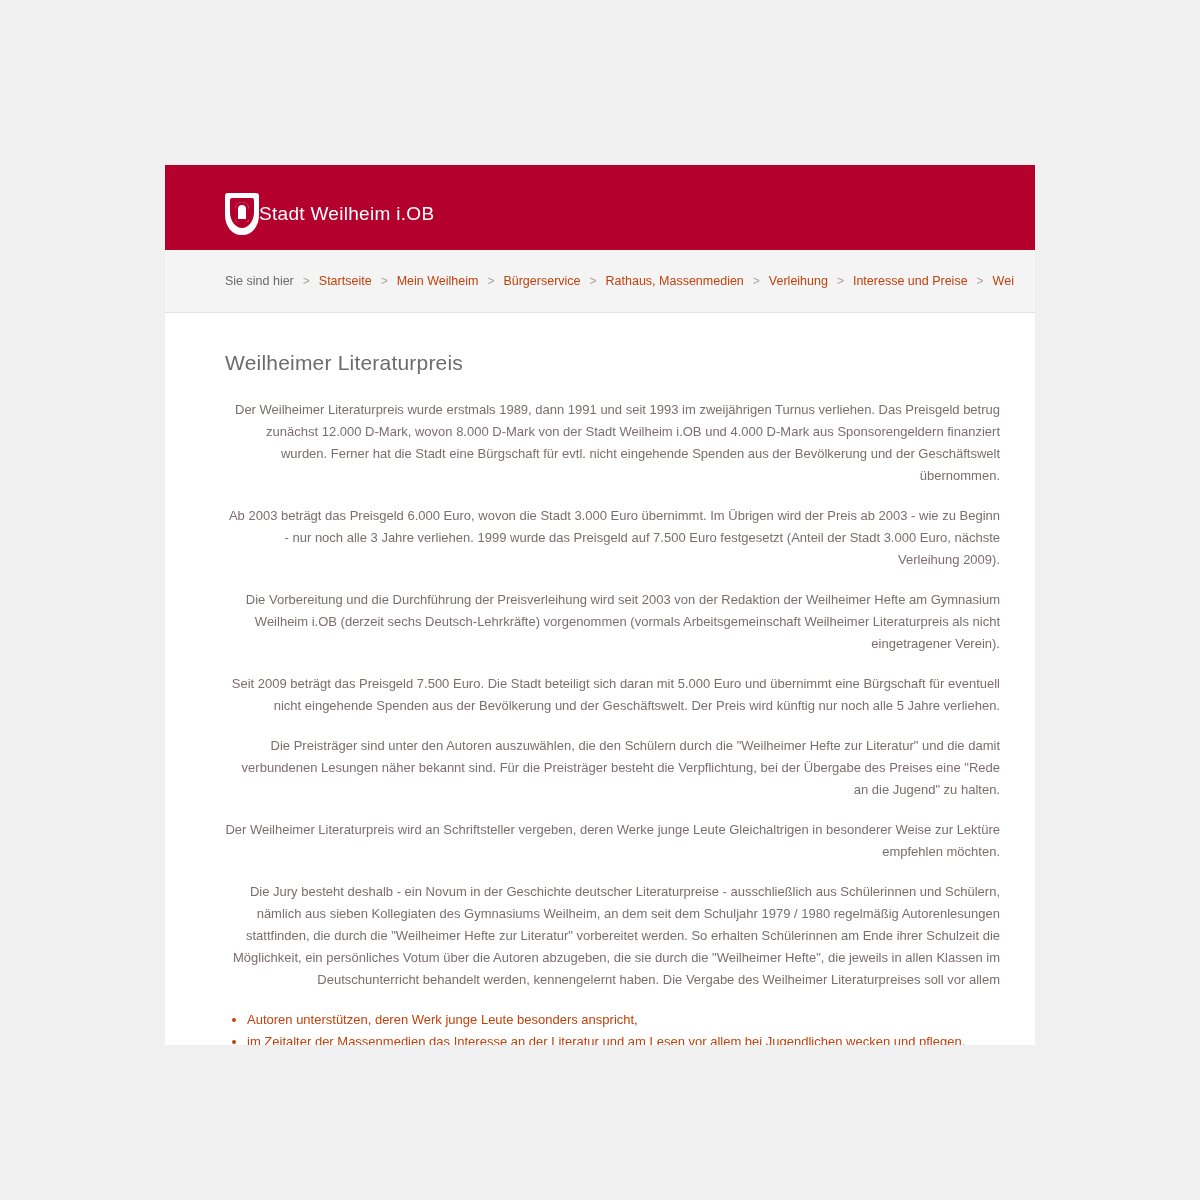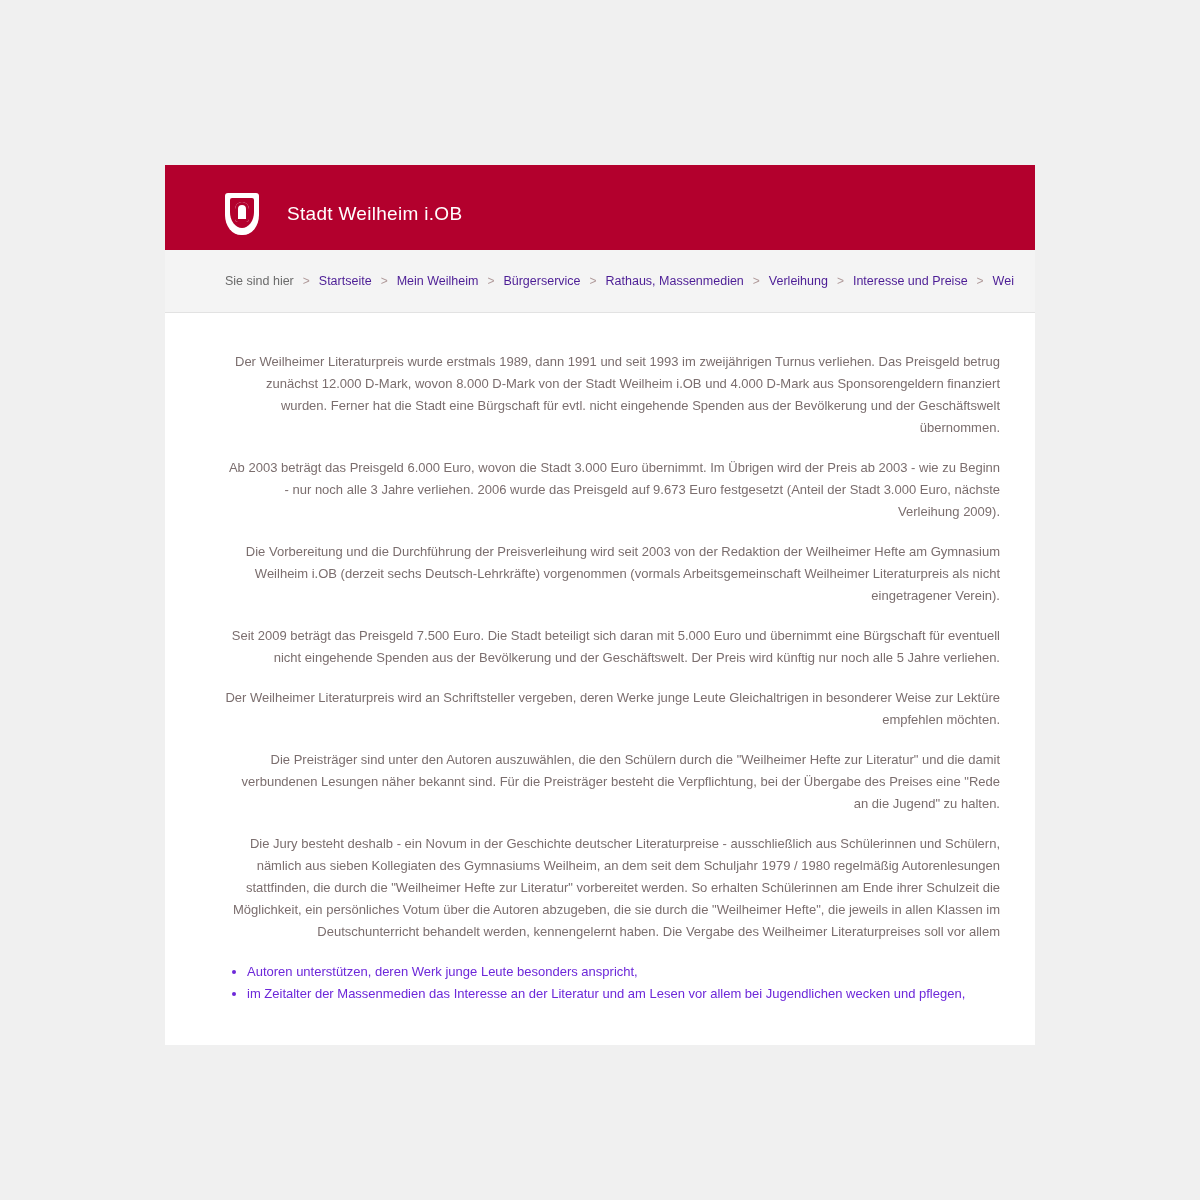--- a/index.html
+++ b/index.html
@@ -26,21 +26,21 @@
     background: #b3002d;
     height: 85px;
     width: 1035px;
   }
   .brand {
     position: absolute;
     left: 60px;
     top: 28px;
     display: flex;
     align-items: center;
-    gap: 28px;
+    gap: 0;
   }
   .crest {
     width: 34px;
     height: 42px;
     background: #ffffff;
     border-radius: 3px 3px 16px 16px / 3px 3px 20px 20px;
     position: relative;
   }
   .crest::before {
     content: "";
@@ -83,21 +83,21 @@
   }
   .crumb {
     font-size: 12.5px;
     color: #7a6f6f;
   }
   .crumb.first {
     color: #6b6b6b;
     text-align: right;
   }
   .crumb.link {
-    color: #4c1d95;
+    color: #c2410c;
   }
   .crumb-sep {
     color: #b09a9a;
     font-size: 12px;
     margin: 0 9px;
   }
   
   .content {
     background: #ffffff;
     padding: 38px 60px 0 60px;
@@ -118,21 +118,21 @@
     margin: 0 0 18px 0;
     max-width: 775px;
     text-align: right;
   }
   ul.bullets {
     margin: 0 0 8px 0;
     padding-left: 22px;
     max-width: 775px;
   }
   ul.bullets li {
-    color: #6d28d9;
+    color: #c2410c;
     font-size: 13px;
     line-height: 22px;
     list-style: disc;
   }
 </style>
 </head>
 <body>
 
 <div class="page-frame">
 
@@ -156,27 +156,28 @@
     <span class="crumb link">Rathaus, Massenmedien</span>
     <span class="crumb-sep">&gt;</span>
     <span class="crumb link">Verleihung</span>
     <span class="crumb-sep">&gt;</span>
     <span class="crumb link">Interesse und Preise</span>
     <span class="crumb-sep">&gt;</span>
     <span class="crumb link">Wei</span>
   </div>
 
   <div class="content">
+    <h1 class="page-title">Weilheimer Literaturpreis</h1>
 
     <p class="para">Der Weilheimer Literaturpreis wurde erstmals 1989, dann 1991 und seit 1993 im zweijährigen Turnus verliehen. Das Preisgeld betrug zunächst 12.000 D-Mark, wovon 8.000 D-Mark von der Stadt Weilheim i.OB und 4.000 D-Mark aus Sponsorengeldern finanziert wurden. Ferner hat die Stadt eine Bürgschaft für evtl. nicht eingehende Spenden aus der Bevölkerung und der Geschäftswelt übernommen.</p>
-    <p class="para">Ab 2003 beträgt das Preisgeld 6.000 Euro, wovon die Stadt 3.000 Euro übernimmt. Im Übrigen wird der Preis ab 2003 - wie zu Beginn - nur noch alle 3 Jahre verliehen. 2006 wurde das Preisgeld auf 9.673 Euro festgesetzt (Anteil der Stadt 3.000 Euro, nächste Verleihung 2009).</p>
+    <p class="para">Ab 2003 beträgt das Preisgeld 6.000 Euro, wovon die Stadt 3.000 Euro übernimmt. Im Übrigen wird der Preis ab 2003 - wie zu Beginn - nur noch alle 3 Jahre verliehen. 1999 wurde das Preisgeld auf 7.500 Euro festgesetzt (Anteil der Stadt 3.000 Euro, nächste Verleihung 2009).</p>
     <p class="para">Die Vorbereitung und die Durchführung der Preisverleihung wird seit 2003 von der Redaktion der Weilheimer Hefte am Gymnasium Weilheim i.OB (derzeit sechs Deutsch-Lehrkräfte) vorgenommen (vormals Arbeitsgemeinschaft Weilheimer Literaturpreis als nicht eingetragener Verein).</p>
     <p class="para">Seit 2009 beträgt das Preisgeld 7.500 Euro. Die Stadt beteiligt sich daran mit 5.000 Euro und übernimmt eine Bürgschaft für eventuell nicht eingehende Spenden aus der Bevölkerung und der Geschäftswelt. Der Preis wird künftig nur noch alle 5 Jahre verliehen.</p>
+    <p class="para">Die Preisträger sind unter den Autoren auszuwählen, die den Schülern durch die "Weilheimer Hefte zur Literatur" und die damit verbundenen Lesungen näher bekannt sind. Für die Preisträger besteht die Verpflichtung, bei der Übergabe des Preises eine "Rede an die Jugend" zu halten.</p>
     <p class="para">Der Weilheimer Literaturpreis wird an Schriftsteller vergeben, deren Werke junge Leute Gleichaltrigen in besonderer Weise zur Lektüre empfehlen möchten.</p>
-    <p class="para">Die Preisträger sind unter den Autoren auszuwählen, die den Schülern durch die "Weilheimer Hefte zur Literatur" und die damit verbundenen Lesungen näher bekannt sind. Für die Preisträger besteht die Verpflichtung, bei der Übergabe des Preises eine "Rede an die Jugend" zu halten.</p>
     <p class="para">Die Jury besteht deshalb - ein Novum in der Geschichte deutscher Literaturpreise - ausschließlich aus Schülerinnen und Schülern, nämlich aus sieben Kollegiaten des Gymnasiums Weilheim, an dem seit dem Schuljahr 1979 / 1980 regelmäßig Autorenlesungen stattfinden, die durch die "Weilheimer Hefte zur Literatur" vorbereitet werden. So erhalten Schülerinnen am Ende ihrer Schulzeit die Möglichkeit, ein persönliches Votum über die Autoren abzugeben, die sie durch die "Weilheimer Hefte", die jeweils in allen Klassen im Deutschunterricht behandelt werden, kennengelernt haben. Die Vergabe des Weilheimer Literaturpreises soll vor allem</p>
 
     <ul class="bullets">
       <li>Autoren unterstützen, deren Werk junge Leute besonders anspricht,</li>
       <li>im Zeitalter der Massenmedien das Interesse an der Literatur und am Lesen vor allem bei Jugendlichen wecken und pflegen,</li>
 
     </ul>
 
   </div>
 

